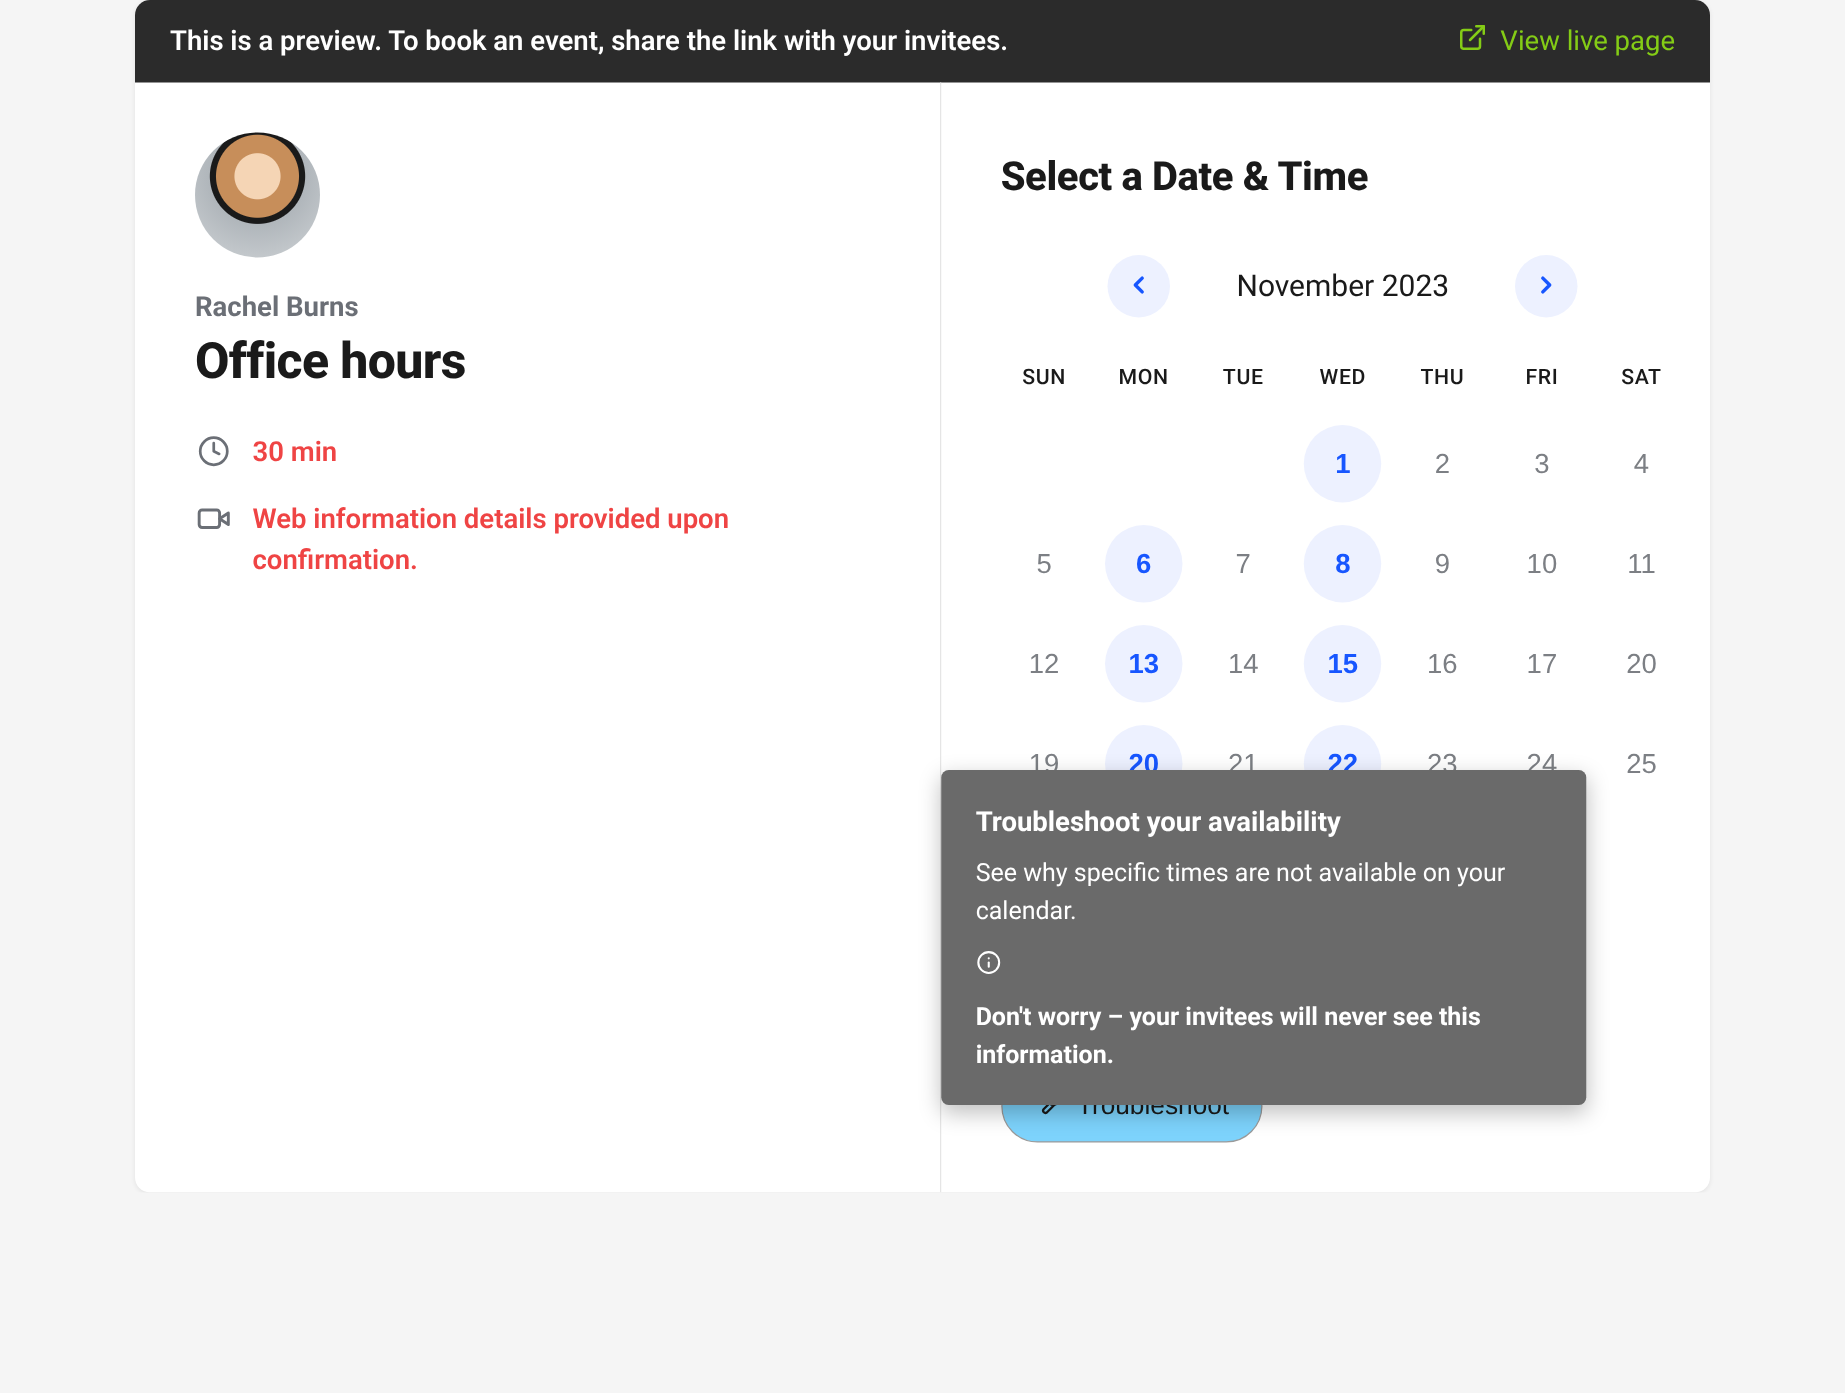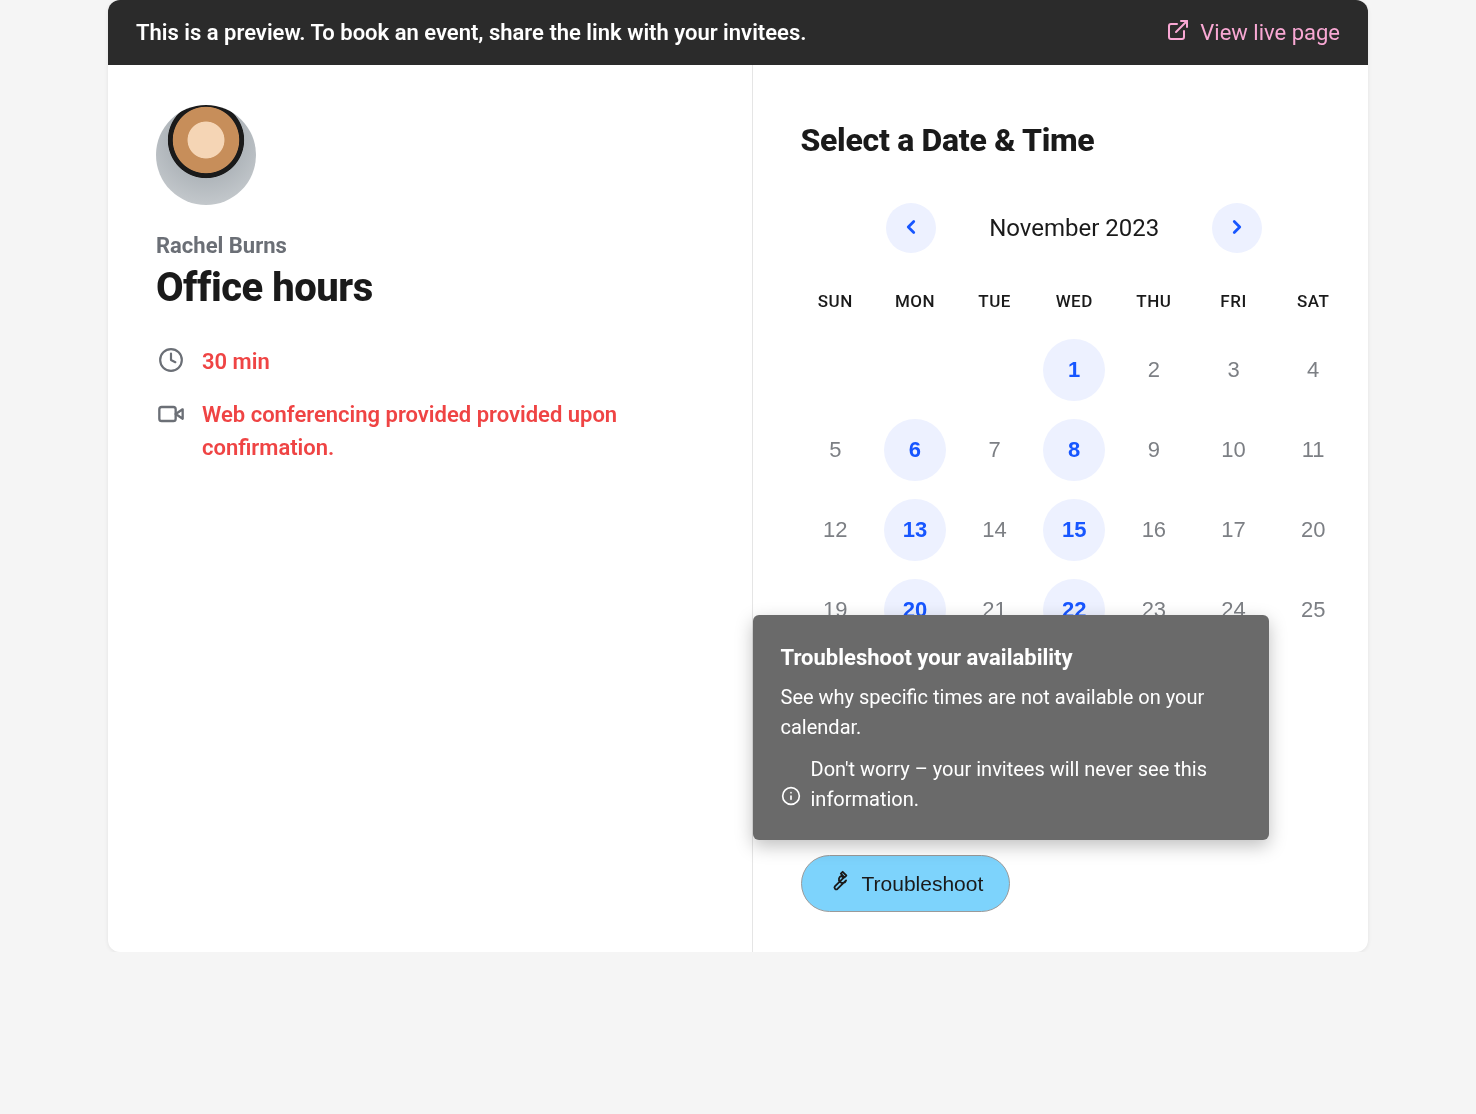--- a/index.html
+++ b/index.html
@@ -23,21 +23,21 @@
     justify-content: space-between;
     align-items: center;
     padding: 18px 28px;
     font-size: 22px;
   }
   .banner-text { font-weight: 600; }
   .banner-link {
     display: inline-flex;
     align-items: center;
     gap: 10px;
-    color: #f9a8d4;
+    color: #84cc16;
     text-decoration: none;
     font-size: 22px;
   }
   .main {
     display: flex;
     min-height: 860px;
   }
   .left {
     flex: 1;
     border-right: 1px solid #e5e5e5;
@@ -176,22 +176,23 @@
   }
   .tooltip h3 {
     font-size: 22px;
     font-weight: 700;
     margin-bottom: 8px;
   }
   .tooltip .sub { margin-bottom: 12px; }
   .tooltip .note {
     display: flex;
     gap: 10px;
-    font-weight: 400;
-    align-items: flex-end;
+    font-weight: 700;
+    align-items: flex-start;
+    flex-direction: column;
   }
   .tooltip .note .info-ic {
     flex-shrink: 0;
     margin-top: 3px;
   }
   .troubleshoot-btn {
     margin-top: 214px;
     display: inline-flex;
     align-items: center;
     gap: 12px;
@@ -239,21 +240,21 @@
         <span class="text">30 min</span>
       </div>
 
       <div class="detail-row">
         <span class="icon-box">
           <svg width="28" height="28" viewBox="0 0 24 24" fill="none" stroke="#6b6f76" stroke-width="2" stroke-linecap="round" stroke-linejoin="round">
               <rect x="2" y="6" width="14" height="12" rx="2"></rect>
               <polygon points="22 8 16 12 22 16 22 8"></polygon>
             </svg>
         </span>
-        <span class="text">Web conferencing provided provided upon confirmation.</span>
+        <span class="text">Web information details provided upon confirmation.</span>
       </div>
     </div>
 
     <div class="right">
       <h2 class="select-title">Select a Date &amp; Time</h2>
 
       <div class="cal-nav">
         <button class="nav-btn">
           <span>
             <svg width="22" height="22" viewBox="0 0 24 24" fill="none" stroke="currentColor" stroke-width="3" stroke-linecap="round" stroke-linejoin="round">

